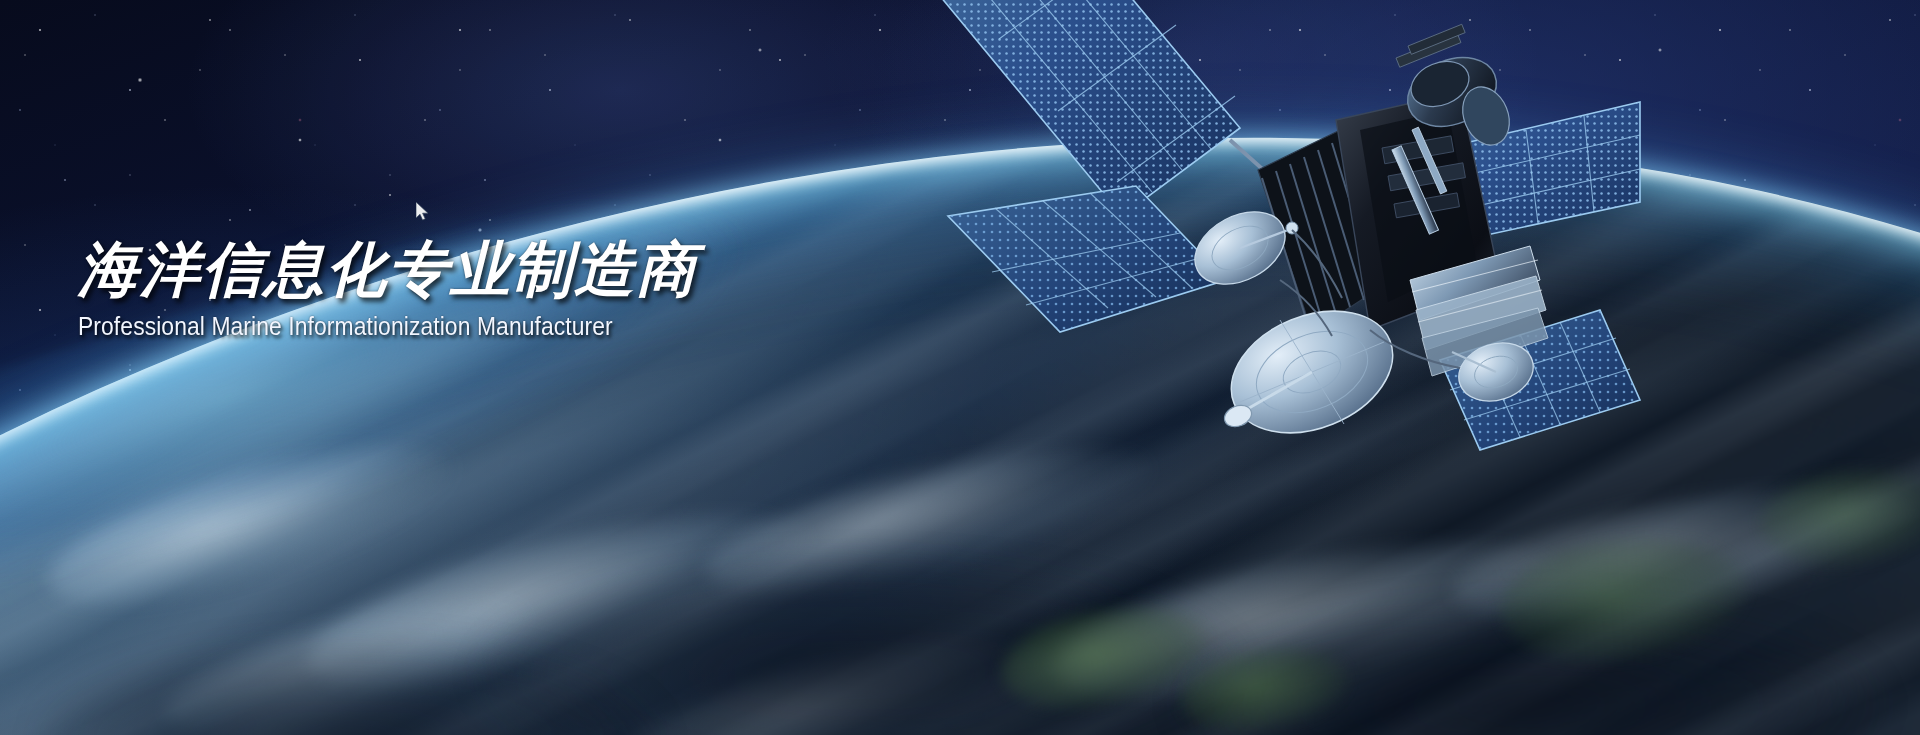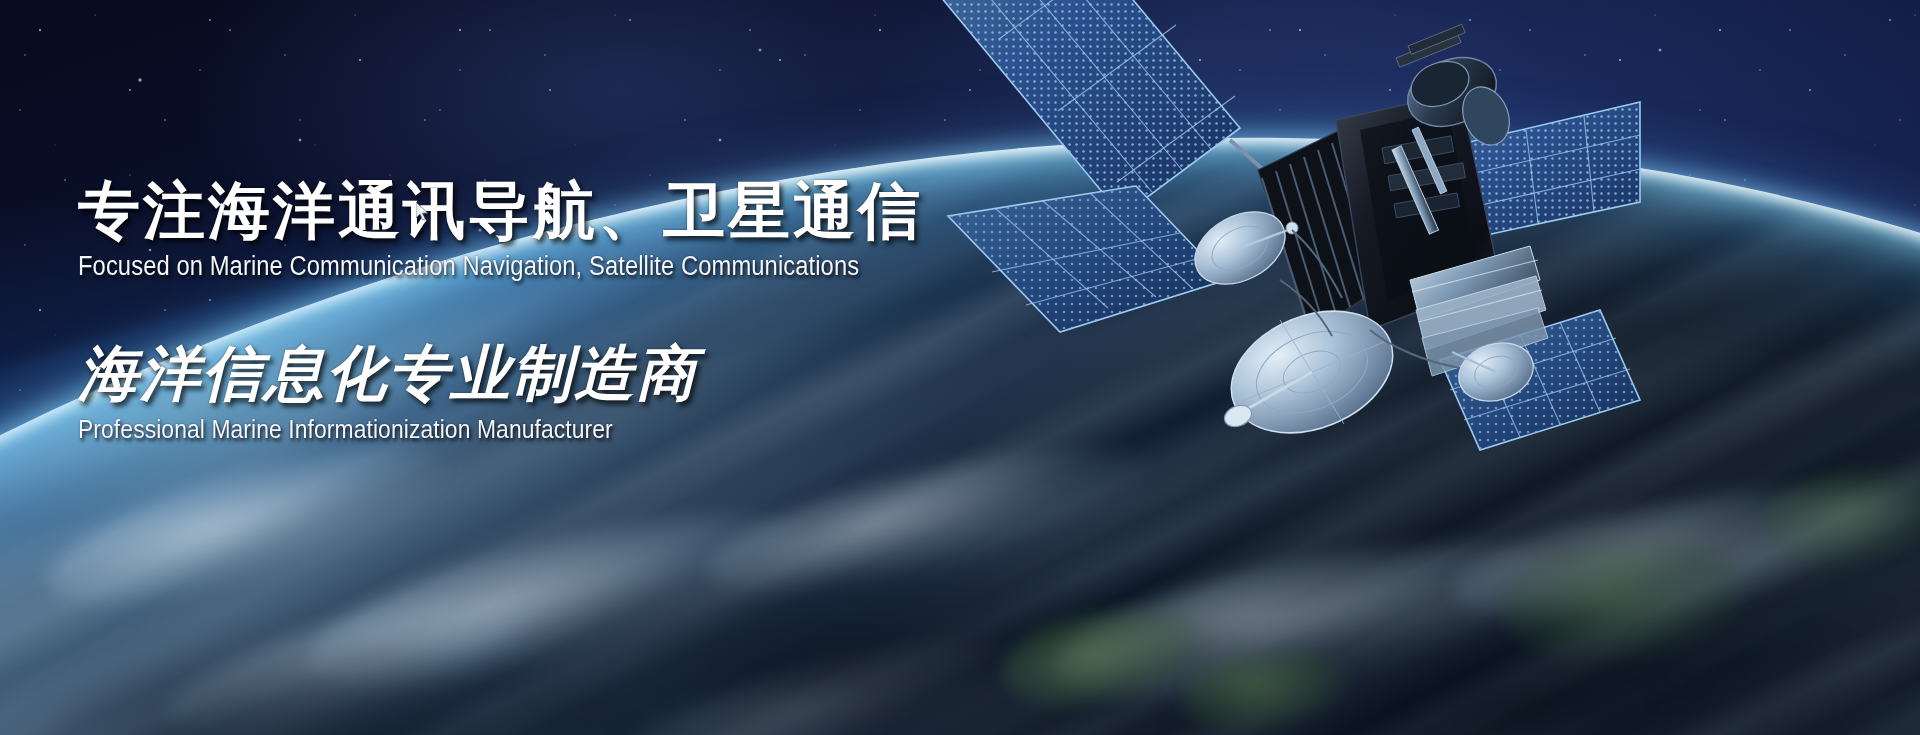--- a/index.html
+++ b/index.html
@@ -412,24 +412,20 @@
       <g stroke="#55677d" stroke-width="2" fill="none">
         <path d="M352,250 C372,268 388,290 402,318"></path>
         <path d="M340,300 C364,316 380,334 392,356"></path>
         <path d="M430,350 C452,368 486,382 520,388"></path>
       </g>
     </svg>
   </div>
 
   <div class="copy">
 
-    <div class="block block-1">
-      <div class="headline">专注海洋通讯导航、卫星通信</div>
-      <div class="subline">Focused on Marine Communication Navigation, Satellite Communications</div>
-    </div>
 
     <div class="block block-2">
       <div class="headline">海洋信息化专业制造商</div>
       <div class="subline">Professional Marine Informationization Manufacturer</div>
     </div>
 
   </div>
 
   <svg class="cursor" viewBox="0 0 14 20">
     <path d="M0,0 L0,16 L4,12.2 L6.6,18 L9.2,16.8 L6.6,11.2 L12,11.2 Z" fill="#ffffff" stroke="#3b4a60" stroke-width="0.7" opacity=".92"></path>

